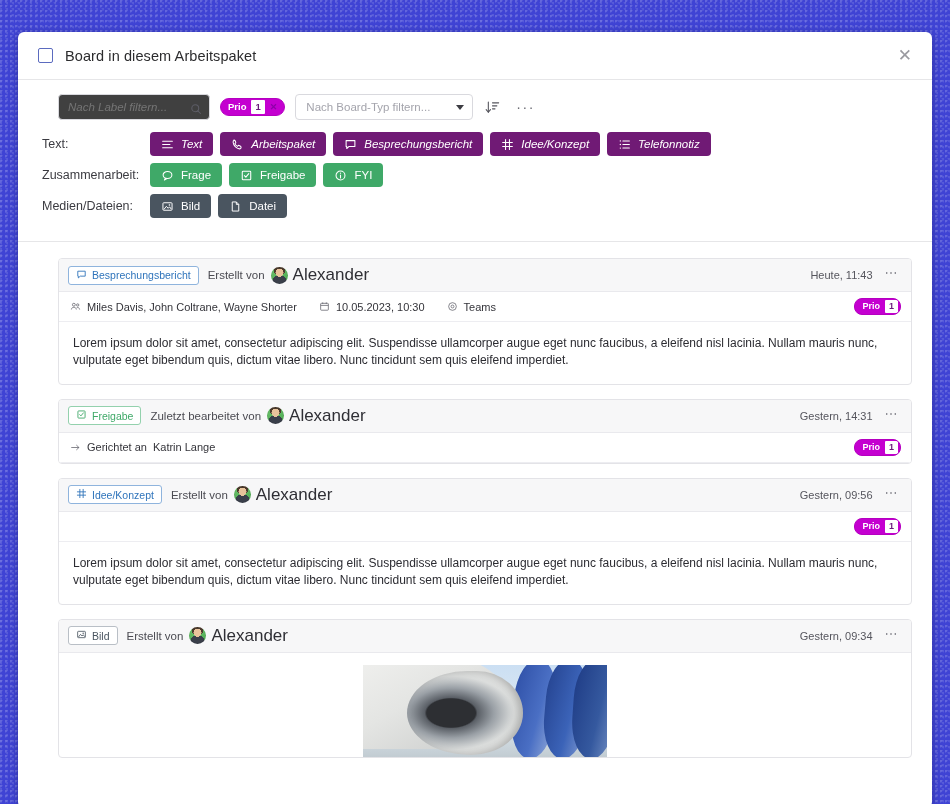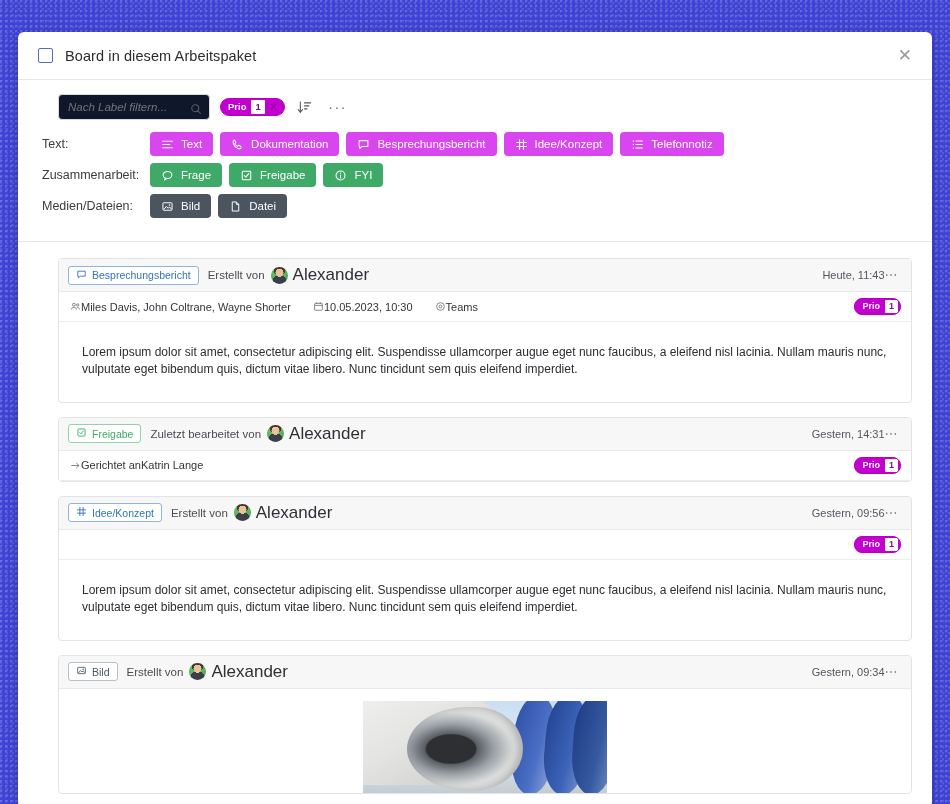--- a/index.html
+++ b/index.html
@@ -83,21 +83,21 @@
     align-items: center;
     padding: 14px 20px 10px 40px;
     gap: 10px;
   }
   .search-box {
     position: relative;
     width: 152px;
     height: 26px;
     border: 1px solid #d9d9de;
     border-radius: 4px;
-    background: #0f172a;
+    background: #404040;
     display: flex;
     align-items: center;
     box-sizing: border-box;
   }
   .search-box input {
     border: 0;
     outline: 0;
     font-family: "Liberation Sans", sans-serif;
     font-size: 11.5px;
     font-style: italic;
@@ -208,21 +208,21 @@
     height: 24px;
     padding: 0 11px;
     border-radius: 4px;
     color: #fff;
     font-size: 11.5px;
     margin-right: 7px;
     cursor: pointer;
     white-space: nowrap;
   }
   .pill svg { display:block; }
-  .pill.blue  { background: #d946ef; }
+  .pill.blue  { background: #701a75; font-style: italic; }
   .pill.green { background: #3fa968; }
   .pill.gray  { background: #4a5560; }
 
   .section-divider {
     height: 1px;
     background: #e6e6e8;
     margin: 0;
   }
 
   
@@ -278,22 +278,22 @@
       linear-gradient(160deg, #6fc36f, #49a94e);
     box-shadow: inset 0 0 0 1px rgba(0,0,0,.08);
   }
   .author {
     font-size: 17px;
     color: #2f2f35;
   }
   .head-right {
     margin-left: auto;
     display: flex;
-    align-items: center;
-    gap: 0;
+    align-items: flex-start;
+    gap: 12px;
   }
   .timestamp {
     font-size: 11px;
     color: #55555d;
   }
   .dots {
     color: #6f6f77;
     font-size: 13px;
     letter-spacing: 1.4px;
     line-height: 8px;
@@ -305,20 +305,21 @@
     display: flex;
     align-items: center;
     border-bottom: 1px solid #ededf1;
     padding: 6px 10px 6px 11px;
     min-height: 17px;
     background: #fff;
   }
   .sub-item {
     display: inline-flex;
     align-items: center;
+    gap: 6px;
     font-size: 11px;
     color: #34343a;
     margin-right: 22px;
     white-space: nowrap;
   }
   .sub-item .gi { color: #6d6d76; display:flex; }
   .sub-right { margin-left: auto; display:flex; align-items:center; }
 
   .card-badge-prio {
     display: inline-flex;
@@ -336,21 +337,21 @@
     background:#fff; color:#6a1b7a; padding: 0 4px; line-height: 13px;
     margin: 1px 2px 1px 0; border-radius: 1px;
   }
 
   .card-body {
     padding: 13px 15px 14px 14px;
     font-size: 12px;
     line-height: 1.45;
     color: #2c2c32;
   }
-  .card-body p { margin: 9px; }
+  .card-body p { margin: 0; }
   .card-body ul {
     margin: 16px 0 0 0;
     padding-left: 24px;
   }
   .card-body li { margin-bottom: 3px; }
 
   .card-body.short { padding: 11px 15px 12px 14px; }
 
   .img-wrap {
     padding: 12px 0 0 0;
@@ -408,20 +409,24 @@
           </svg>
         </span>
       </div>
 
       <span class="prio-chip">
         <span class="pl">Prio</span>
         <span class="pc">1</span>
         <span class="px">✕</span>
       </span>
 
+      <div class="select-box">
+        <span>Nach Board-Typ filtern...</span>
+        <span class="caret"></span>
+      </div>
 
       <span class="tb-icon">
         <svg width="15" height="15" viewBox="0 0 18 18" fill="none" stroke="currentColor" stroke-width="1.3" stroke-linecap="round">
           <line x1="4" y1="2.5" x2="4" y2="14.5"></line>
           <polyline points="1.4,11.6 4,14.6 6.6,11.6"></polyline>
           <line x1="9" y1="3.4" x2="16.4" y2="3.4"></line>
           <line x1="9" y1="7" x2="14.2" y2="7"></line>
           <line x1="9" y1="10.6" x2="12" y2="10.6"></line>
         </svg>
       </span>
@@ -442,21 +447,21 @@
             </svg>
           </span>
           <span>Text</span>
         </span>
         <span class="pill blue">
           <span>
             <svg width="13" height="13" viewBox="0 0 16 16" fill="none" stroke="#fff" stroke-width="1.3" stroke-linecap="round">
               <path d="M3.2 2.6c1.1-.2 1.6.2 2 1.1l.6 1.4c.2.5.1.9-.3 1.2l-.7.6c.7 1.5 1.8 2.6 3.3 3.3l.6-.7c.3-.4.7-.5 1.2-.3l1.4.6c.9.4 1.3.9 1.1 2-.2 1-1 1.7-2.1 1.6C6.6 13 3 9.4 2.6 5.3c-.1-1.1.6-2.5 1.6-2.7z"></path>
             </svg>
           </span>
-          <span>Dokumentation</span>
+          <span>Arbeitspaket</span>
         </span>
         <span class="pill blue">
           <span>
             <svg width="13" height="13" viewBox="0 0 16 16" fill="none" stroke="#fff" stroke-width="1.3" stroke-linejoin="round">
               <path d="M2.6 3.2h10.8v7.2H6.2L3.4 13v-2.6H2.6z"></path>
             </svg>
           </span>
           <span>Besprechungsbericht</span>
         </span>
         <span class="pill blue">

